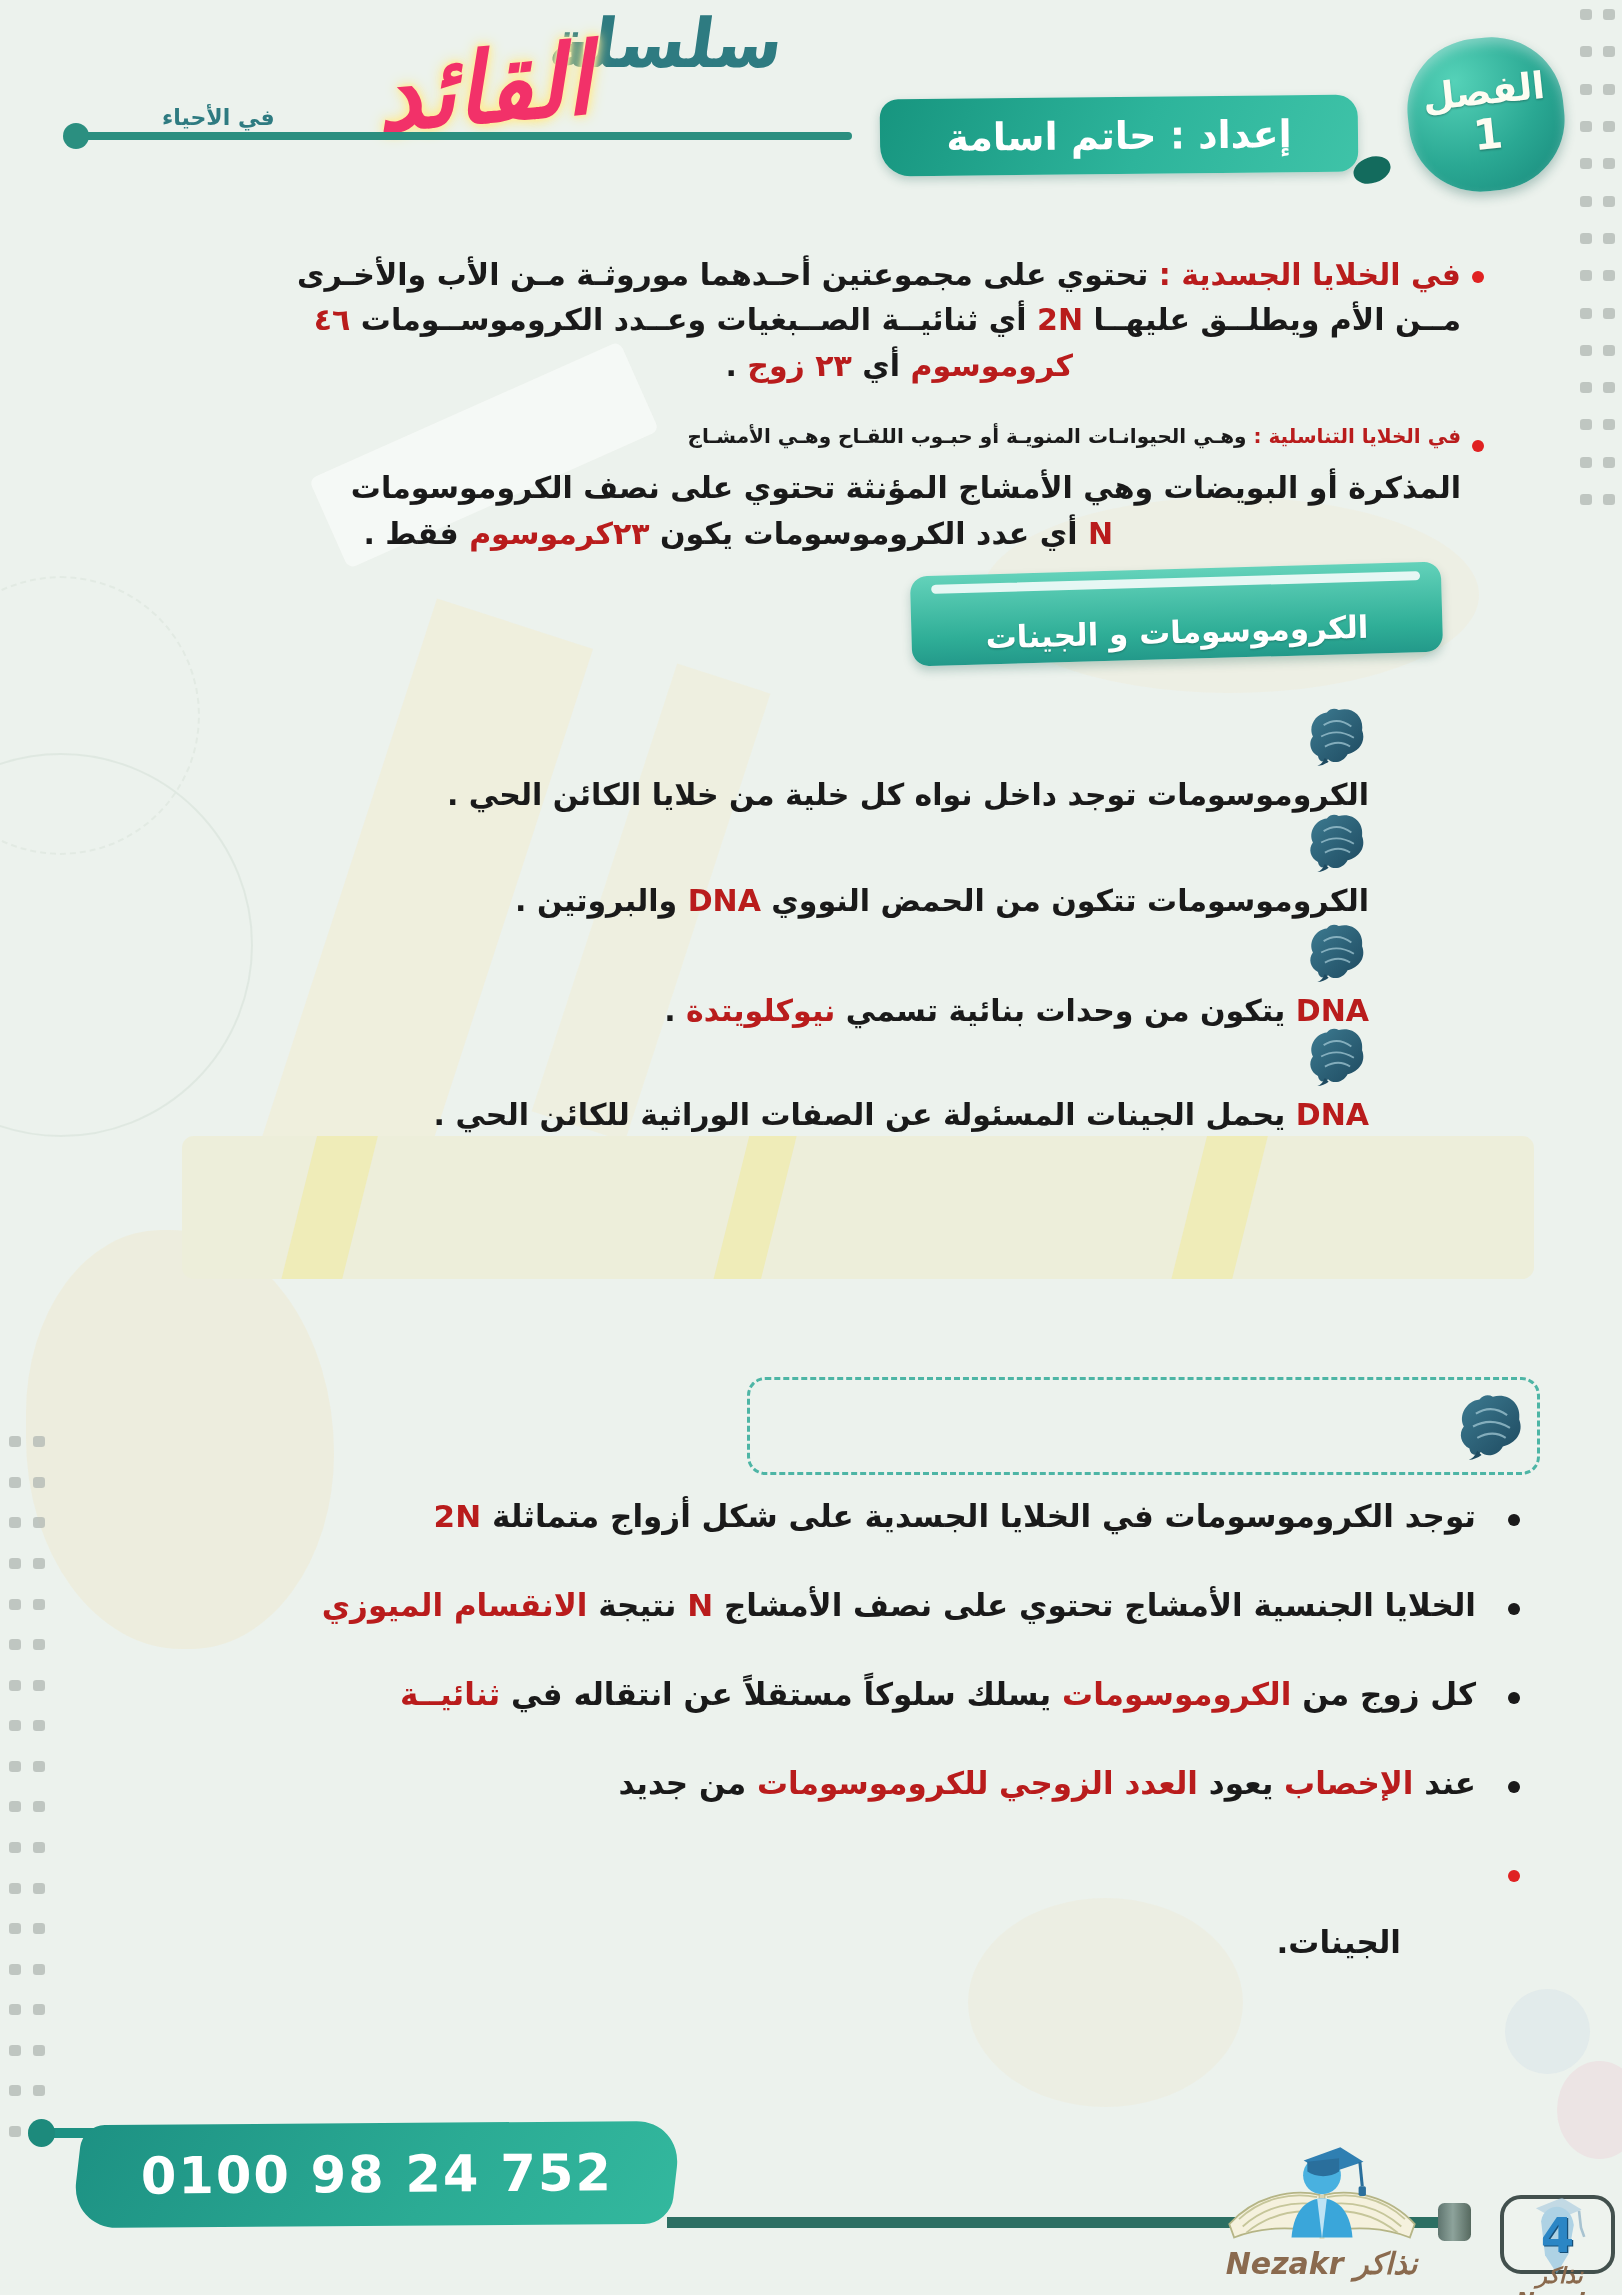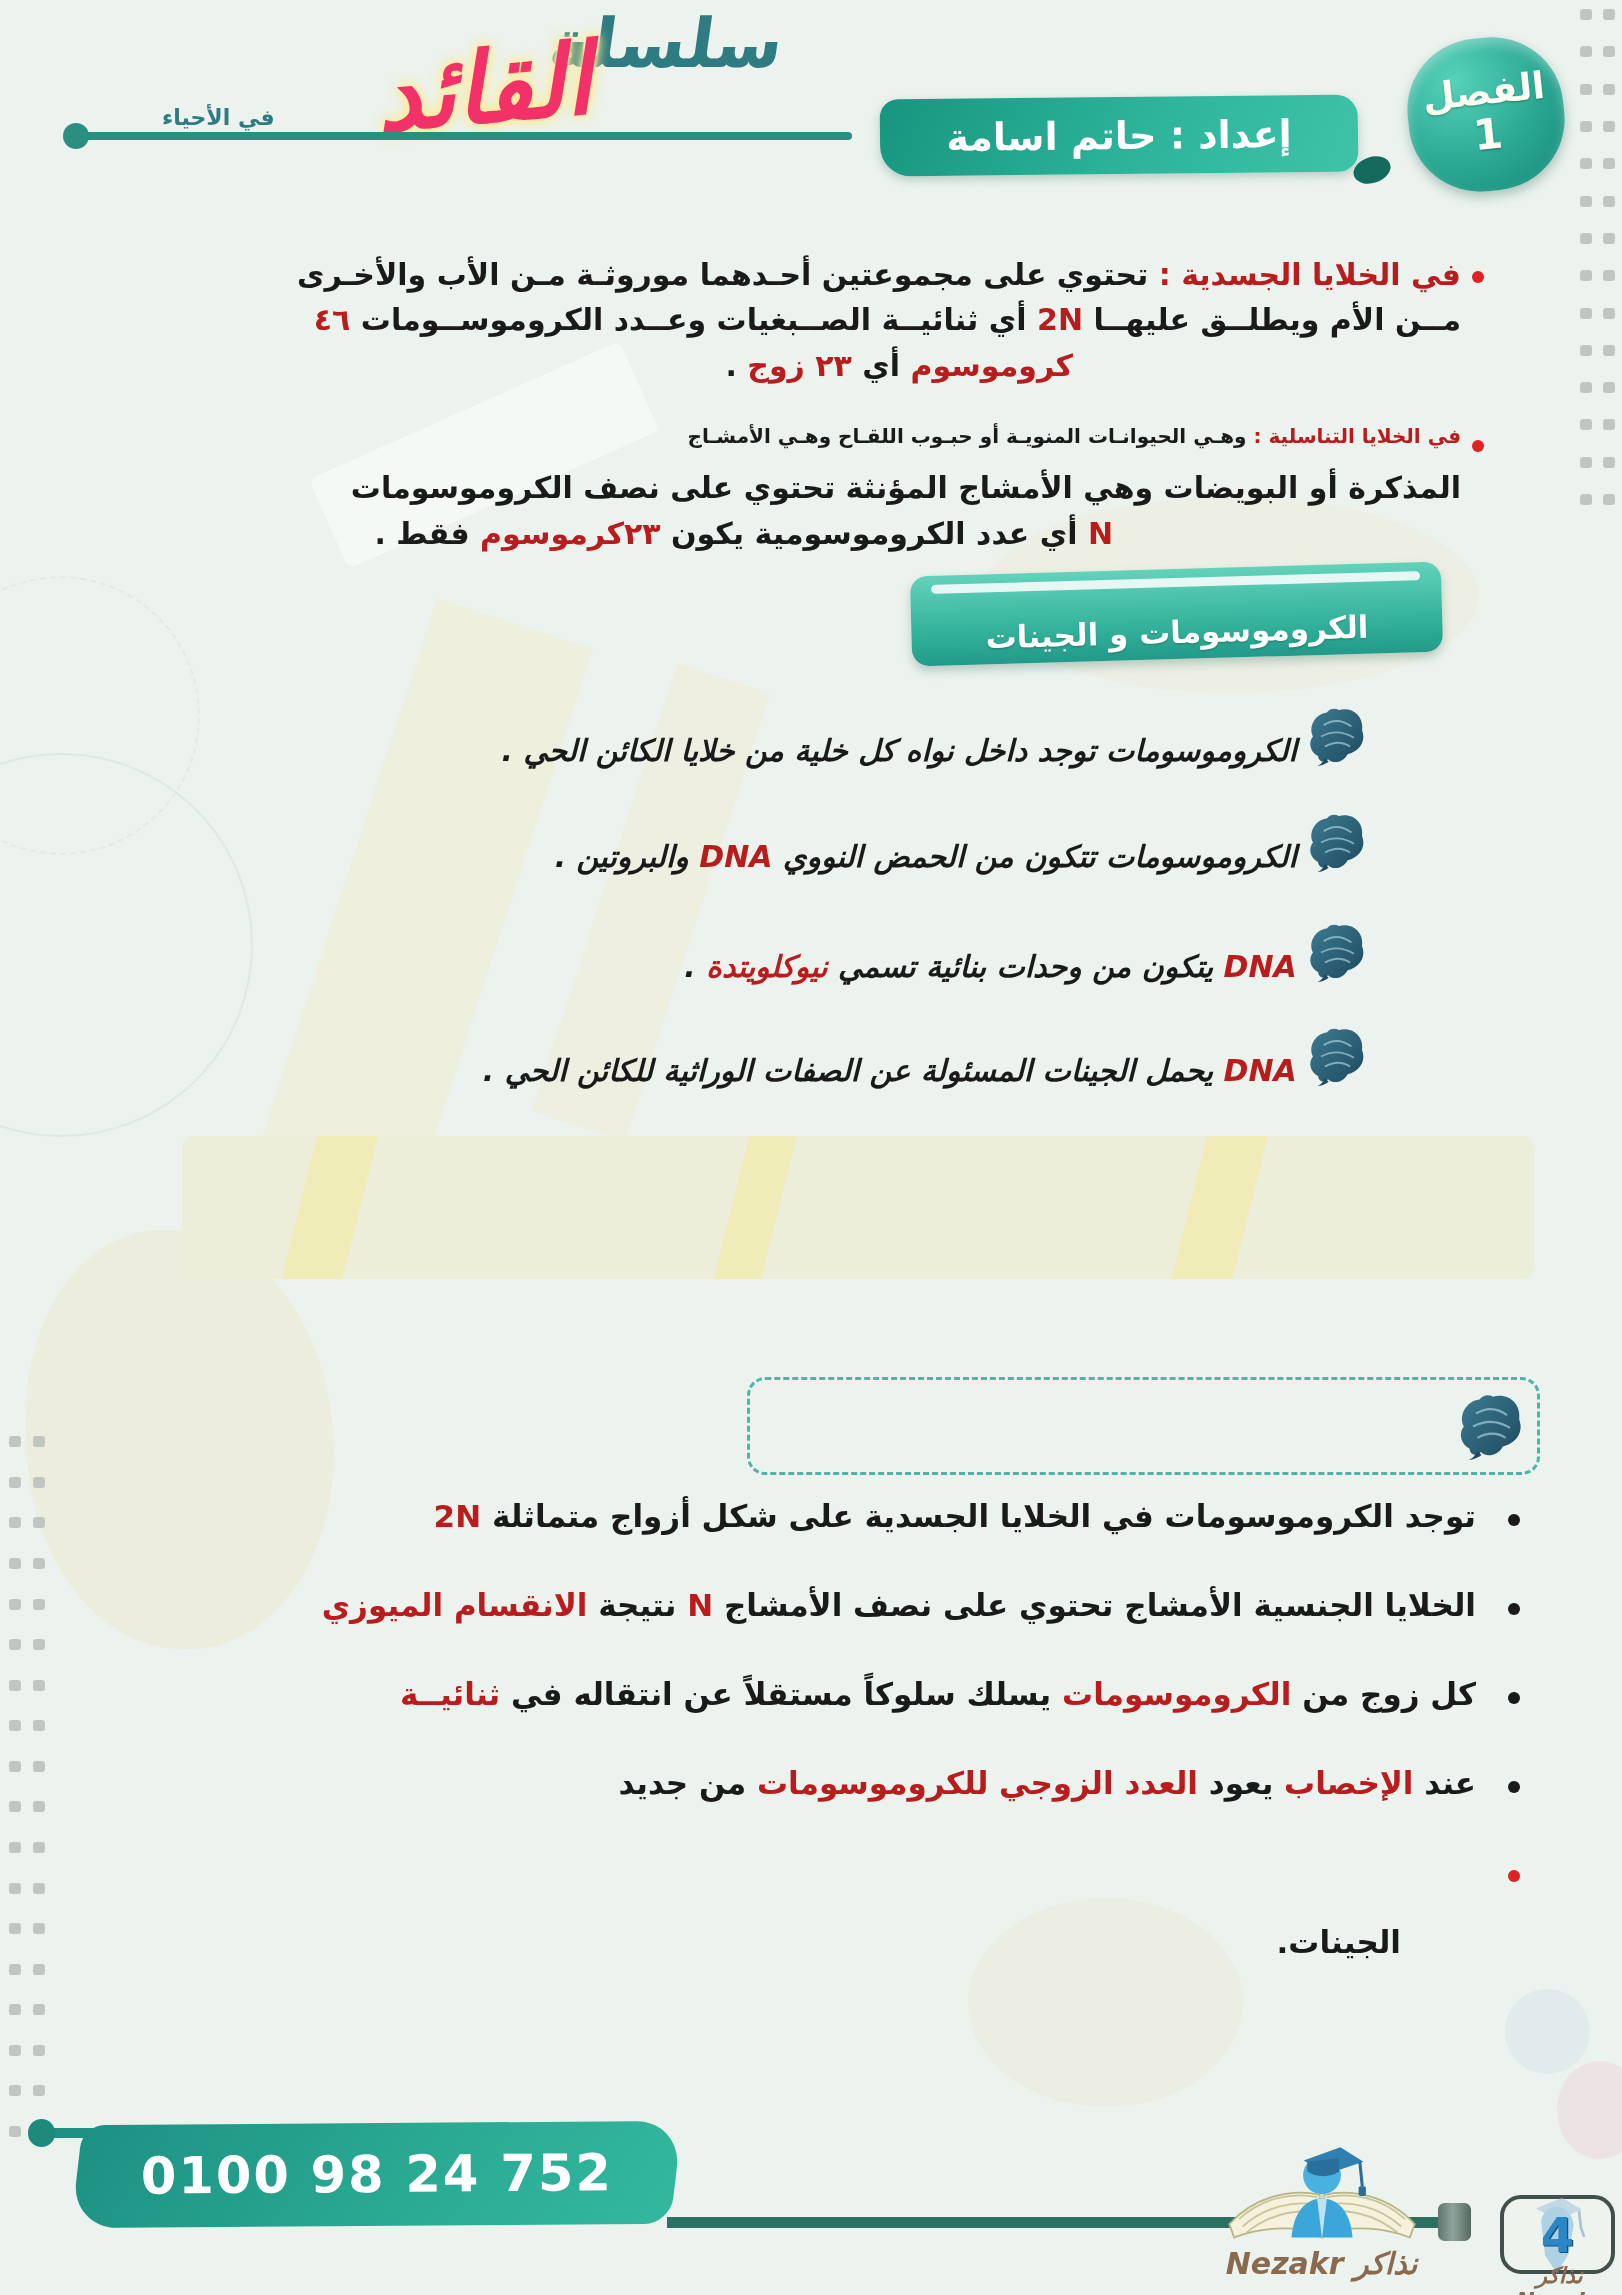--- a/index.html
+++ b/index.html
@@ -34,21 +34,21 @@
   #chapter-badge .l1{color:#fdfdf2;font-size:37px;font-weight:bold;direction:rtl;text-shadow:0 1.3px 2px rgba(0,0,0,.25);}
   #chapter-badge .l2{color:#fdfdf2;font-size:42px;font-weight:bold;margin-top:-3.9px;text-shadow:0 1.3px 2px rgba(0,0,0,.25);}
   
   #section-box{left:911px;top:569px;width:531px;height:90px;border-radius:17px;
     background:linear-gradient(180deg,#63d2ba 0%,#2fae97 70%,#23998a 100%);
     transform:rotate(-1.6deg);box-shadow:0 5.2px 9.2px rgba(20,90,80,.25);
     display:flex;align-items:flex-end;justify-content:center;z-index:2;}
   #section-box .stripe{position:absolute;left:4%;top:9.2px;width:92%;height:9.2px;border-radius:5.2px;background:rgba(255,255,255,.85);}
   #section-box span{color:#fff;font-size:31px;font-weight:bold;direction:rtl;margin-bottom:9.2px;text-shadow:0 1.3px 2px rgba(0,0,0,.2);}
   
-  .brain-item{position:absolute;right:254px;display:flex;flex-direction:row;align-items:flex-end;gap:9.2px;direction:rtl;z-index:2;font-style:italic;}
+  .brain-item{position:absolute;right:254px;display:flex;flex-direction:column;align-items:flex-start;gap:9.2px;direction:rtl;z-index:2;}
   .brain-item .txt{font-size:30px;font-weight:bold;color:#1a1a1a;white-space:nowrap;direction:rtl;}
   .brain-svg{width:63px;height:63px;flex:0 0 63px;}
   
   #facts-box{left:182px;top:1136px;width:1352px;height:143px;background:#edeeda;border-radius:11.8px;z-index:1;overflow:hidden;}
   .fact-stripe{position:absolute;background:#f2e88e;opacity:.45;transform:rotate(14deg);}
   
   #theory-box{left:747px;top:1377px;width:793px;height:98px;border:3.3px dashed #4db5a5;border-radius:18.3px;
     display:flex;flex-direction:row;align-items:center;justify-content:flex-start;direction:rtl;gap:6.5px;padding:0 10.5px;box-sizing:border-box;z-index:2;}
   #theory-box .txt{font-size:33px;font-weight:bold;color:#e41f24;white-space:nowrap;direction:rtl;}
   
@@ -173,21 +173,21 @@
   </div>
 
   <div class="dot dot-red" style="right:139px;top:271px;width:11.8px;height:11.8px;"></div>
   <div class="t" style="right:162px;top:257px;font-size:30px;"><span class="red">في الخلايا الجسدية : </span><span>تحتوي على مجموعتين أحـدهما موروثـة مـن الأب والأخـرى</span></div>
   <div class="t" style="right:162px;top:302px;font-size:30px;"><span>مــن الأم ويطلــق عليهــا </span><span class="red">2N</span><span> أي ثنائيــة الصــبغيات وعــدد الكروموســومات </span><span class="red">٤٦</span></div>
   <div class="t" style="right:550px;top:348px;font-size:30px;"><span class="red">كروموسوم</span><span> أي </span><span class="red">٢٣ زوج</span><span> .</span></div>
 
   <div class="dot dot-red" style="right:139px;top:440px;width:11.8px;height:11.8px;"></div>
   <div class="t" style="right:162px;top:424px;font-size:20px;"><span class="red">في الخلايا التناسلية : </span><span>وهـي الحيوانـات المنويـة أو حبـوب اللقـاح وهـي الأمشـاج</span></div>
   <div class="t" style="right:162px;top:470px;font-size:30px;"><span>المذكرة أو البويضات وهي الأمشاج المؤنثة تحتوي على نصف الكروموسومات</span></div>
-  <div class="t" style="right:510px;top:516px;font-size:30px;"><span class="red">N </span><span>أي عدد الكروموسومية يكون </span><span class="red">٢٣كرموسوم</span><span> فقط .</span></div>
+  <div class="t" style="right:510px;top:516px;font-size:30px;"><span class="red">N </span><span>أي عدد الكروموسومات يكون </span><span class="red">٢٣كرموسوم</span><span> فقط .</span></div>
 
   <div class="abs" id="section-box">
     <div class="stripe"></div>
     <span>الكروموسومات و الجينات</span>
   </div>
 
   <div class="brain-item" style="top:705px;">
     <svg class="brain-svg" viewBox="0 0 100 100">
       <defs>
           <linearGradient id="bg1" x1="0" y1="0" x2="1" y2="1">

